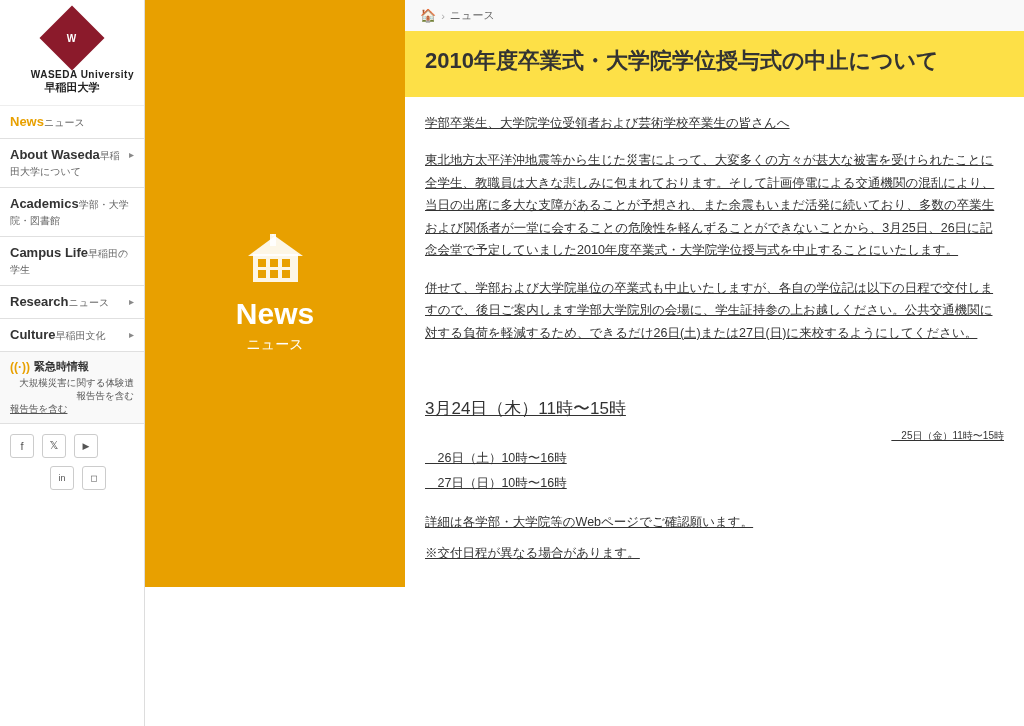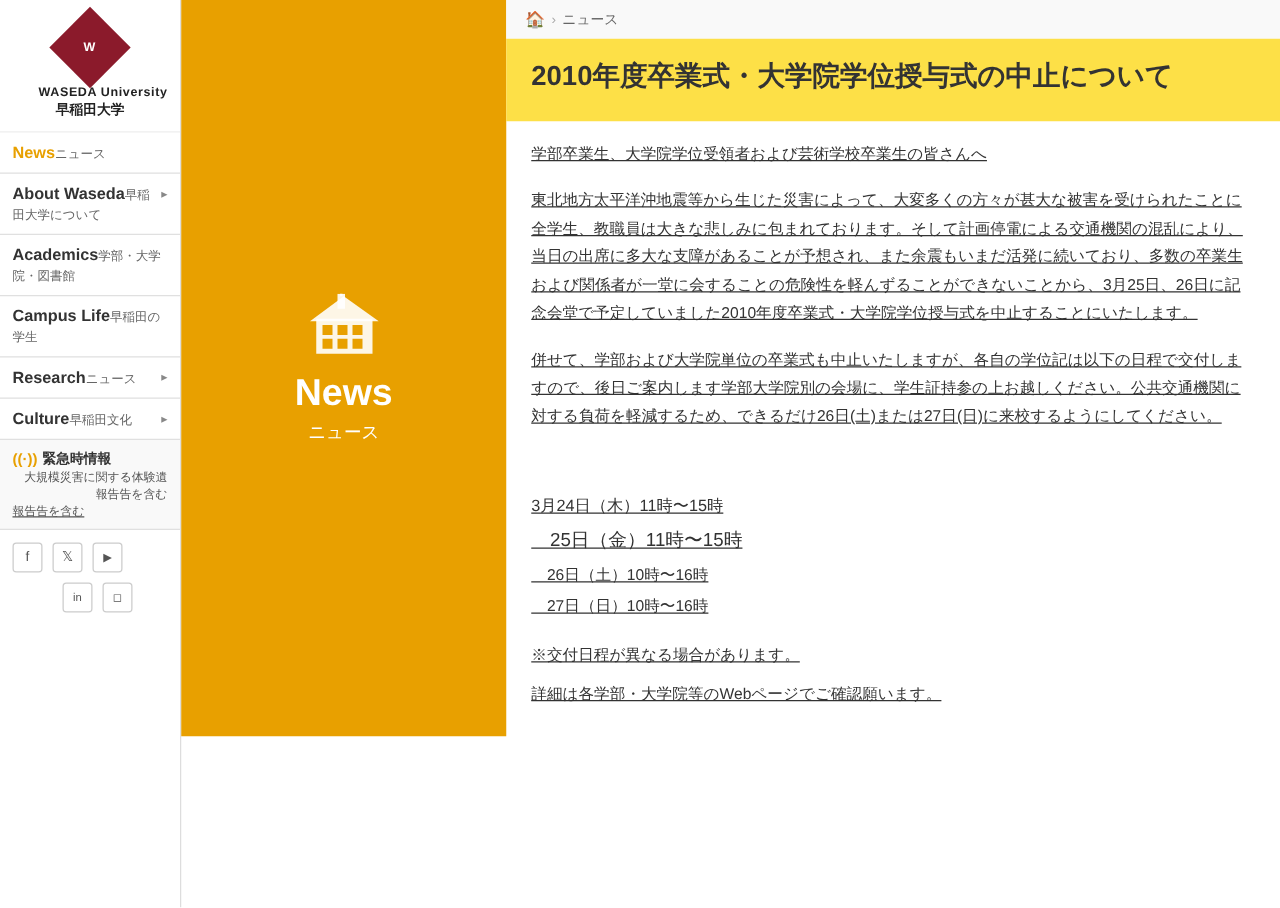--- a/index.html
+++ b/index.html
@@ -309,24 +309,24 @@
       </div>
 
       <div id="article-title">2010年度卒業式・大学院学位授与式の中止について</div>
 
       <div id="article-body">
         <p class="article-para">学部卒業生、大学院学位受領者および芸術学校卒業生の皆さんへ</p>
         <p class="article-para">東北地方太平洋沖地震等から生じた災害によって、大変多くの方々が甚大な被害を受けられたことに全学生、教職員は大きな悲しみに包まれております。そして計画停電による交通機関の混乱により、当日の出席に多大な支障があることが予想され、また余震もいまだ活発に続いており、多数の卒業生および関係者が一堂に会することの危険性を軽んずることができないことから、3月25日、26日に記念会堂で予定していました2010年度卒業式・大学院学位授与式を中止することにいたします。</p>
         <p class="article-para">併せて、学部および大学院単位の卒業式も中止いたしますが、各自の学位記は以下の日程で交付しますので、後日ご案内します学部大学院別の会場に、学生証持参の上お越しください。公共交通機関に対する負荷を軽減するため、できるだけ26日(土)または27日(日)に来校するようにしてください。</p>
         <div id="schedule-list">
             <ul style="list-style: none; margin-bottom: 15px;">
-              <li style="line-height: 2; font-size: 13px; margin-top: 48px;">3月24日（木）11時〜15時</li>
-              <li style="line-height: 2; font-size: 15px;">　25日（金）11時〜15時</li>
+              <li style="line-height: 2; font-size: 17px; margin-top: 48px;">3月24日（木）11時〜15時</li>
+              <li style="line-height: 2; font-size: 10px; text-align: right;">　25日（金）11時〜15時</li>
               <li style="line-height: 2; font-size: 12.5px;">　26日（土）10時〜16時</li>
               <li style="line-height: 2; font-size: 12.5px;">　27日（日）10時〜16時</li>
             </ul>
           </div>
+        <p class="note-text">詳細は各学部・大学院等のWebページでご確認願います。</p>
         <p class="note-text">※交付日程が異なる場合があります。</p>
-        <p class="note-text">詳細は各学部・大学院等のWebページでご確認願います。</p>
       </div>
     </div>
   </div>
 </div>
 
 </body></html>

